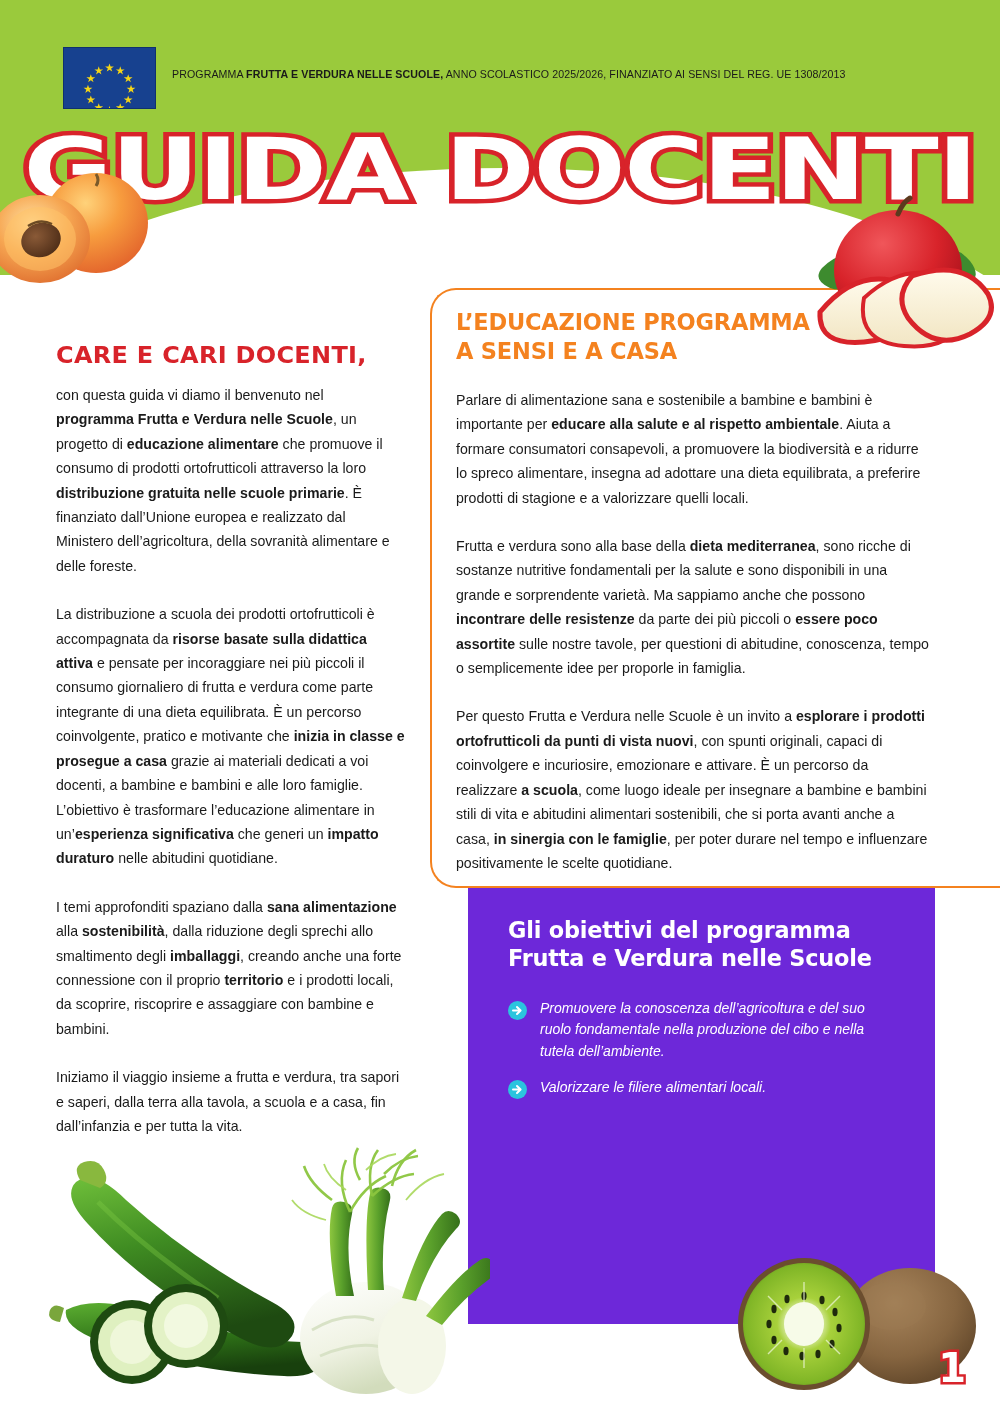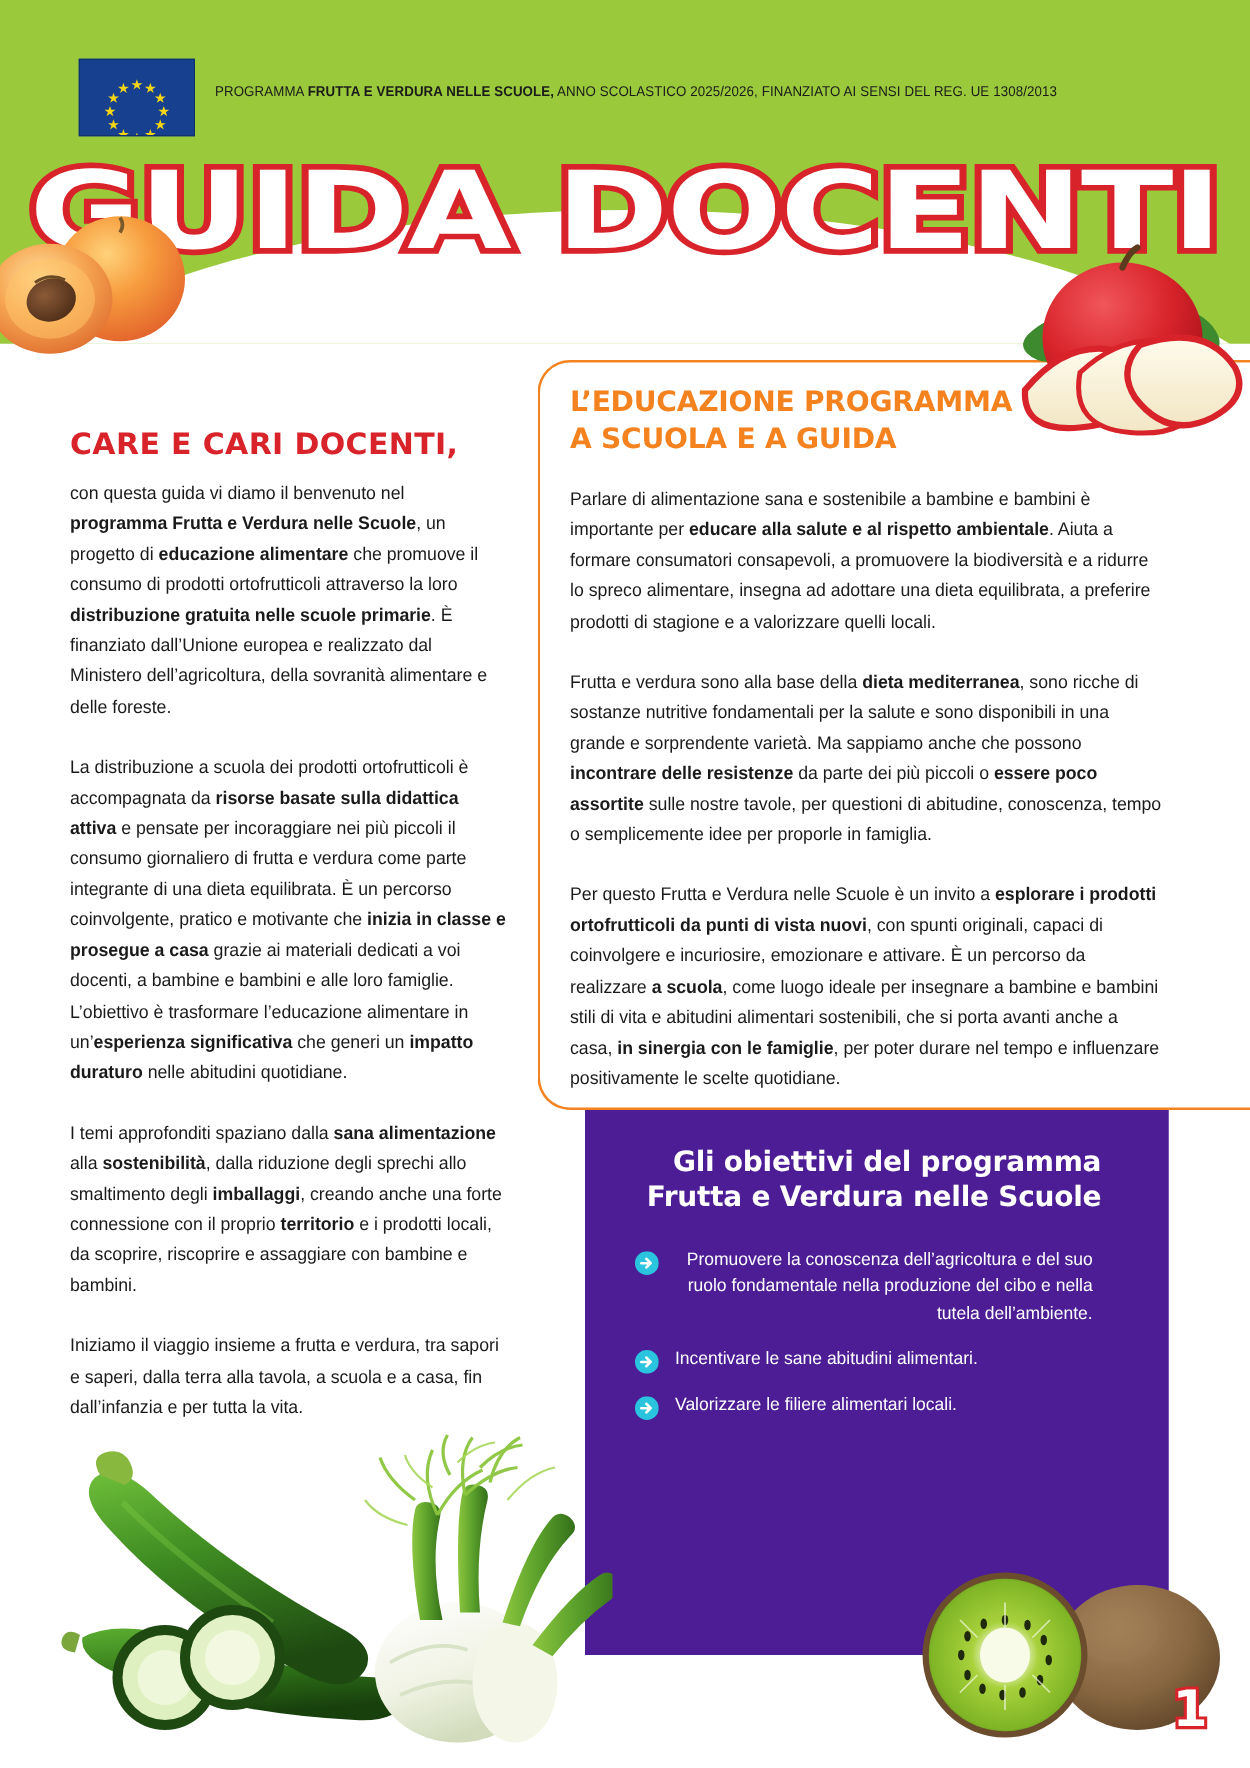--- a/index.html
+++ b/index.html
@@ -129,35 +129,34 @@
     margin-bottom: 22px;
     transform: scaleX(1.0);
     transform-origin: left center;
   }
 
   
   .obj-box {
     position: absolute;
     left: 468px; top: 888px;
     width: 467px; height: 436px;
-    background: #4c1d95;
+    background: #6d28d9;
     z-index: 5;
     padding: 28px 54px 0 40px;
-    text-align: right;
   }
   .obj-title {
     font-family: "DejaVu Sans", sans-serif;
     font-weight: 700;
     font-size: 22.4px;
     line-height: 28px;
     color: #ffffff;
     letter-spacing: -0.2px;
     margin-bottom: 26px;
   }
-  .obj-list { list-style: none; }
+  .obj-list { list-style: none; font-style: italic; }
   .obj-item {
     display: flex;
     align-items: flex-start;
     gap: 13px;
     margin-bottom: 15px;
   }
   .arrow-icon {
     flex: 0 0 auto;
     width: 19px; height: 19px;
     margin-top: 3px;
@@ -276,21 +275,21 @@
         <p><span>La distribuzione a scuola dei prodotti ortofrutticoli è accompagnata da </span><b>risorse basate sulla didattica attiva</b><span> e pensate per incoraggiare nei più piccoli il consumo giornaliero di frutta e verdura come parte integrante di una dieta equilibrata. È un percorso coinvolgente, pratico e motivante che </span><b>inizia in classe e prosegue a casa</b><span> grazie ai materiali dedicati a voi docenti, a bambine e bambini e alle loro famiglie. L’obiettivo è trasformare l’educazione alimentare in un’</span><b>esperienza significativa</b><span> che generi un </span><b>impatto duraturo</b><span> nelle abitudini quotidiane.</span></p>
         <p><span>I temi approfonditi spaziano dalla </span><b>sana alimentazione</b><span> alla </span><b>sostenibilità</b><span>, dalla riduzione degli sprechi allo smaltimento degli </span><b>imballaggi</b><span>, creando anche una forte connessione con il proprio </span><b>territorio</b><span> e i prodotti locali, da scoprire, riscoprire e assaggiare con bambine e bambini.</span></p>
         <p><span>Iniziamo il viaggio insieme a frutta e verdura, tra sapori e saperi, dalla terra alla tavola, a scuola e a casa, fin dall’infanzia e per tutta la vita.</span></p>
       </div>
   </div>
 
   <div class="outline-box"></div>
   <div class="col-right">
     <div class="heading-orange">
       <span>L’EDUCAZIONE PROGRAMMA</span><br>
-      <span>A SCUOLA E A GUIDA</span>
+      <span>A SENSI E A CASA</span>
     </div>
     <div class="body-text">
         <p><span>Parlare di alimentazione sana e sostenibile a bambine e bambini è importante per </span><b>educare alla salute e al rispetto ambientale</b><span>. Aiuta a formare consumatori consapevoli, a promuovere la biodiversità e a ridurre lo spreco alimentare, insegna ad adottare una dieta equilibrata, a preferire prodotti di stagione e a valorizzare quelli locali.</span></p>
         <p><span>Frutta e verdura sono alla base della </span><b>dieta mediterranea</b><span>, sono ricche di sostanze nutritive fondamentali per la salute e sono disponibili in una grande e sorprendente varietà. Ma sappiamo anche che possono </span><b>incontrare delle resistenze</b><span> da parte dei più piccoli o </span><b>essere poco assortite</b><span> sulle nostre tavole, per questioni di abitudine, conoscenza, tempo o semplicemente idee per proporle in famiglia.</span></p>
         <p><span>Per questo Frutta e Verdura nelle Scuole è un invito a </span><b>esplorare i prodotti ortofrutticoli da punti di vista nuovi</b><span>, con spunti originali, capaci di coinvolgere e incuriosire, emozionare e attivare. È un percorso da realizzare </span><b>a scuola</b><span>, come luogo ideale per insegnare a bambine e bambini stili di vita e abitudini alimentari sostenibili, che si porta avanti anche a casa, </span><b>in sinergia con le famiglie</b><span>, per poter durare nel tempo e influenzare positivamente le scelte quotidiane.</span></p>
       </div>
   </div>
 
   <div class="obj-box">
     <div class="obj-title">
@@ -299,29 +298,20 @@
     </div>
     <ul class="obj-list">
         <li class="obj-item">
           <span class="arrow-icon">
             <svg viewBox="0 0 19 19">
               <circle cx="9.5" cy="9.5" r="9.5" fill="#2BC4DE"></circle>
               <path d="M5 9.5h7M9 6l3.6 3.5L9 13" stroke="#ffffff" stroke-width="2" fill="none" stroke-linecap="round" stroke-linejoin="round"></path>
             </svg>
           </span>
           <span class="obj-text">Promuovere la conoscenza dell’agricoltura e del suo ruolo fondamentale nella produzione del cibo e nella tutela dell’ambiente.</span>
-        </li>
-        <li class="obj-item">
-          <span class="arrow-icon">
-            <svg viewBox="0 0 19 19">
-              <circle cx="9.5" cy="9.5" r="9.5" fill="#2BC4DE"></circle>
-              <path d="M5 9.5h7M9 6l3.6 3.5L9 13" stroke="#ffffff" stroke-width="2" fill="none" stroke-linecap="round" stroke-linejoin="round"></path>
-            </svg>
-          </span>
-          <span class="obj-text">Incentivare le sane abitudini alimentari.</span>
         </li>
         <li class="obj-item">
           <span class="arrow-icon">
             <svg viewBox="0 0 19 19">
               <circle cx="9.5" cy="9.5" r="9.5" fill="#2BC4DE"></circle>
               <path d="M5 9.5h7M9 6l3.6 3.5L9 13" stroke="#ffffff" stroke-width="2" fill="none" stroke-linecap="round" stroke-linejoin="round"></path>
             </svg>
           </span>
           <span class="obj-text">Valorizzare le filiere alimentari locali.</span>
         </li>

